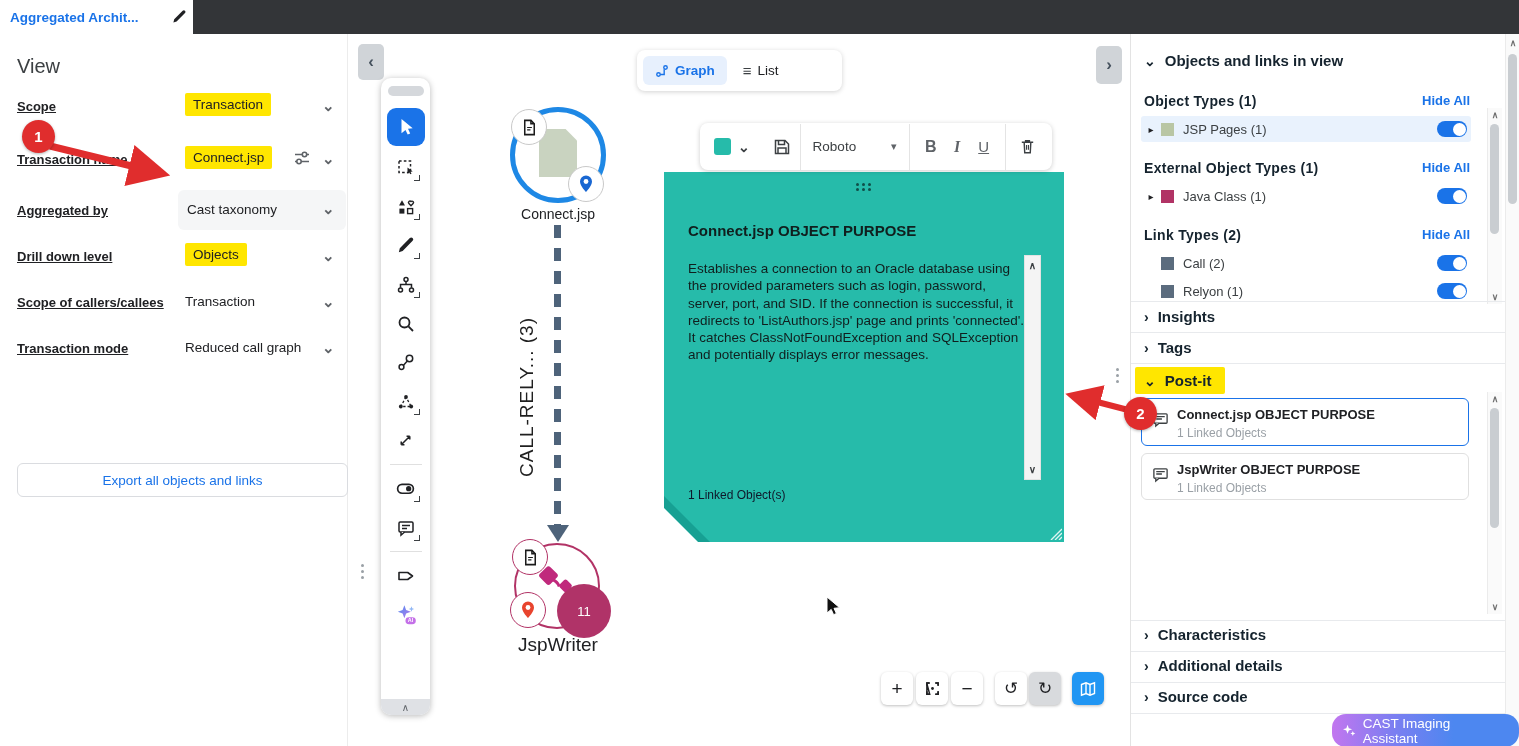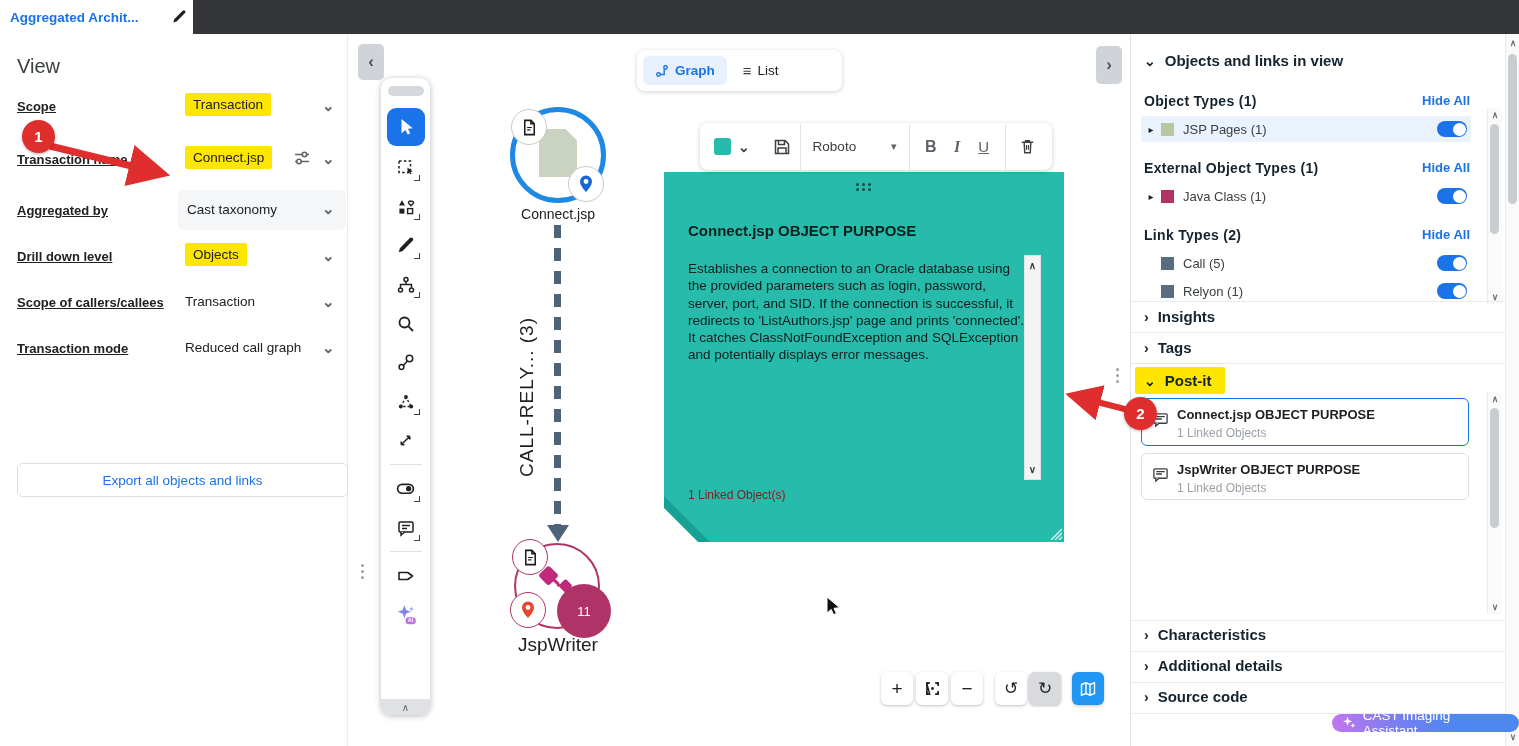--- a/index.html
+++ b/index.html
@@ -67,21 +67,21 @@
   .ftoolbar{left:700px;top:123px;width:332px;height:47px;background:#fff;border-radius:8px;
             box-shadow:0 1px 5px rgba(0,0,0,.2);display:flex;align-items:center;padding:0 10px;z-index:6;}
   .ft-div{width:1px;height:46px;background:#e4e4e4;margin:0 8px;}
   .ft-btn{display:flex;align-items:center;justify-content:center;cursor:pointer;color:#5f6368;}
   .swatch-teal{width:17px;height:17px;border-radius:3px;background:#26bbaa;}
 
   
   .postit{left:664px;top:172px;width:400px;height:370px;background:#26bbaa;z-index:3;}
   .postit-title{position:absolute;left:24px;top:50px;font-size:15px;font-weight:700;color:#101f1e;}
   .postit-body{position:absolute;left:24px;top:88px;width:336px;font-size:13.5px;line-height:1.28;color:#101f1e;}
-  .postit-footer{position:absolute;left:24px;top:316px;font-size:12px;color:#7f1d1d;}
+  .postit-footer{position:absolute;left:24px;top:316px;font-size:12px;color:#0f172a;}
   .pscroll{position:absolute;left:360px;top:83px;width:17px;height:225px;background:#f4f4f4;border:1px solid #e3e3e3;box-sizing:border-box;}
   .pscroll .up,.pscroll .dn{position:absolute;left:0;width:100%;text-align:center;font-size:10px;color:#3c4043;font-weight:700;}
   .dots6{display:grid;grid-template-columns:repeat(3,4px);grid-gap:2px;}
   .dots6 i{width:3px;height:3px;border-radius:50%;background:#0f4f49;}
 
   
   .zbtn{width:32px;height:33px;background:#fff;border-radius:6px;box-shadow:0 1px 3px rgba(0,0,0,.25);
         display:flex;align-items:center;justify-content:center;font-size:19px;color:#202124;cursor:pointer;z-index:6;}
 
   
@@ -108,21 +108,21 @@
 
   
   .vscroll{background:#fafafa;border-left:1px solid #ebebeb;}
   .vscroll .thumb{position:absolute;left:2px;width:9px;border-radius:5px;background:#c9cdd1;}
   .vscroll .a{position:absolute;left:0;width:100%;text-align:center;font-size:9px;color:#707070;font-weight:700;}
 
   .dots3{display:flex;flex-direction:column;gap:3px;cursor:pointer;}
   .dots3 i{width:3px;height:3px;border-radius:50%;background:#9aa0a6;}
 
   
-  .assistant{left:1332px;top:714px;height:18px;border-radius:14px;padding:0 13px 0 9px;
+  .assistant{left:1332px;top:714px;height:33px;border-radius:14px;padding:0 13px 0 9px;
              background:linear-gradient(90deg,#c276ef 0%,#7d7ef1 32%,#4d87f0 65%);
              display:flex;align-items:center;gap:6px;color:#fff;font-size:13.5px;cursor:pointer;z-index:30;}
 </style>
 </head>
 <body>
 
 <div id="app">
 
   <div class="abs topbar-dark"></div>
   <div class="abs app-title">Aggregated Archit...</div>
@@ -439,21 +439,21 @@
       <span class="swatch" style="background:#b13365;"></span>
       <span class="row-label">Java Class (1)</span>
       <span class="toggle"></span>
     </div>
 
     <span class="group-title" style="top:193px;">Link Types (2)</span>
     <span class="hide-all" style="top:193px;">Hide All</span>
     <div class="obj-row" style="top:216px;">
       <span class="row-arrow"></span>
       <span class="swatch" style="background:#5b6c7e;"></span>
-      <span class="row-label">Call (5)</span>
+      <span class="row-label">Call (2)</span>
       <span class="toggle"></span>
     </div>
     <div class="obj-row" style="top:244px;">
       <span class="row-arrow"></span>
       <span class="swatch" style="background:#5b6c7e;"></span>
       <span class="row-label">Relyon (1)</span>
       <span class="toggle"></span>
     </div>
 
     <div class="vscroll" style="position:absolute;left:356px;top:74px;width:14px;height:196px;">

